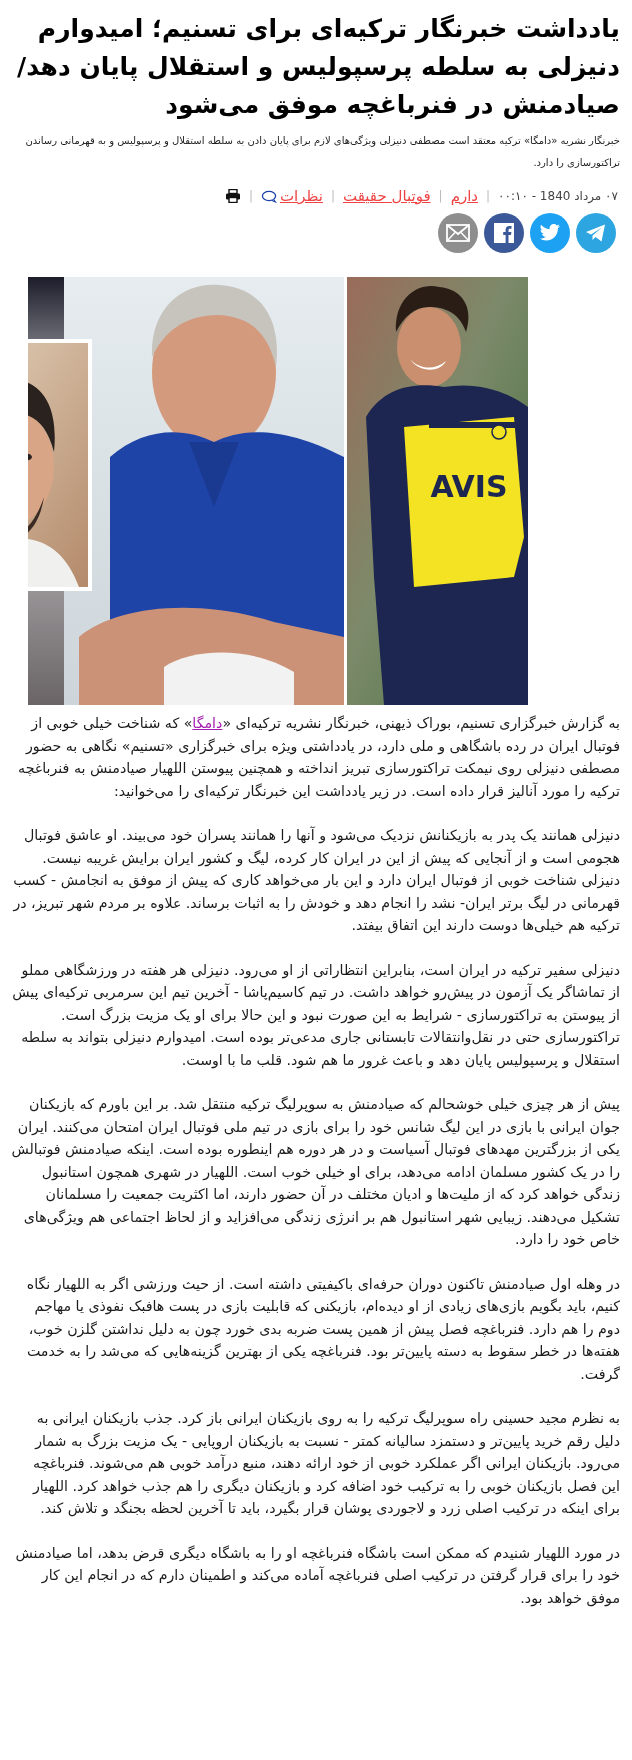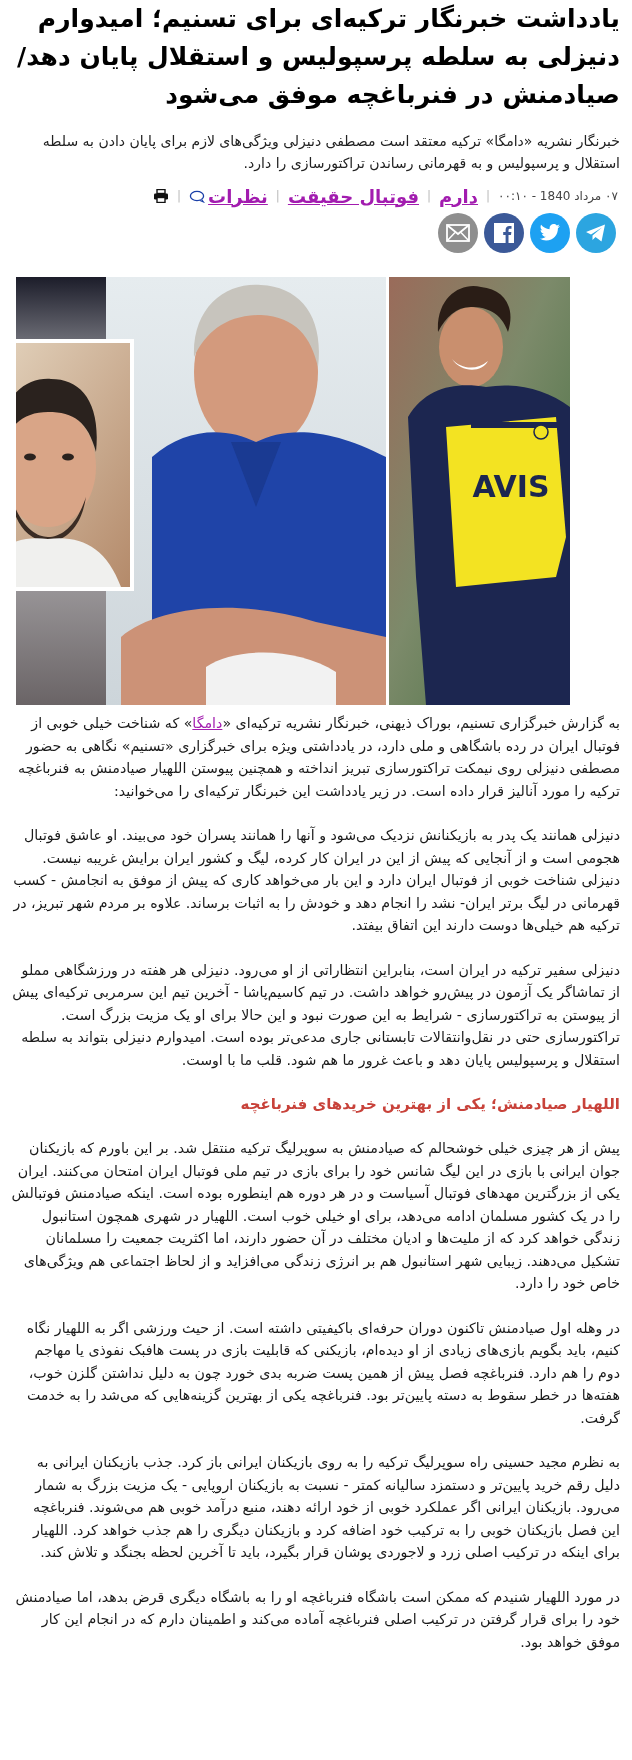--- a/index.html
+++ b/index.html
@@ -19,28 +19,28 @@
       position: relative;
       width: 632px;
       padding: 0 10px 0 10px;
     }
     .title {
       font-family: "DejaVu Sans", sans-serif;
       font-weight: bold;
       font-size: 25px;
       line-height: 38px;
       color: #000000;
-      padding-top: 0;
+      padding-top: 10px;
       padding-right: 2px;
       text-align: right;
       height: 122px;
       overflow: hidden;
     }
     .lead {
-      font-size: 14px;
+      font-size: 10px;
       line-height: 22px;
       color: #222222;
       text-align: right;
       padding-right: 2px;
       padding-top: 8px;
       height: 58px;
       overflow: hidden;
     }
     .meta {
       display: flex;
@@ -48,24 +48,24 @@
       align-items: center;
       gap: 8px;
       font-size: 12px;
       height: 24px;
       margin-top: 4px;
       color: #444;
       padding-right: 4px;
     }
     .meta .sep { color: #bbb; font-size: 12px; }
     .meta a {
-      color: #a21caf;
+      color: #ef4444;
       text-decoration: underline;
-      font-weight: bold;
-      font-size: 18px;
+      font-weight: normal;
+      font-size: 15px;
     }
     .meta .comment-link { display: flex; align-items: center; gap: 3px; }
     .share {
       display: flex;
       flex-direction: row;
       gap: 6px;
       padding-right: 6px;
       margin-top: 4px;
       height: 42px;
       align-items: center;
@@ -73,22 +73,22 @@
     .share-btn {
       width: 40px; height: 40px;
       border-radius: 50%;
       display: flex;
       align-items: center;
       justify-content: center;
     }
     .hero {
       position: absolute;
       top: 277px;
-      left: 16px;
-      width: 554px;
+      left: 28px;
+      width: 500px;
       height: 428px;
       overflow: hidden;
       background: #2a2a33;
     }
     .body-text {
       position: absolute;
       top: 712px;
       left: 10px;
       right: 12px;
       text-align: right;
@@ -221,19 +221,18 @@
   </svg>
 </div>
 
 <div class="body-text">
   <p><span>به گزارش خبرگزاری تسنیم، بوراک ذیهنی، خبرنگار نشریه ترکیه‌ای «</span><a href="#" class="inline-link">دامگا</a><span>» که شناخت خیلی خوبی از فوتبال ایران در رده باشگاهی و ملی دارد، در یادداشتی ویژه برای خبرگزاری «تسنیم» نگاهی به حضور مصطفی دنیزلی روی نیمکت تراکتورسازی تبریز انداخته و همچنین پیوستن اللهیار صیادمنش به فنرباغچه ترکیه را مورد آنالیز قرار داده است. در زیر یادداشت این خبرنگار ترکیه‌ای را می‌خوانید:</span></p>
 
 
   <p>دنیزلی همانند یک پدر به بازیکنانش نزدیک می‌شود و آنها را همانند پسران خود می‌بیند. او عاشق فوتبال هجومی است و از آنجایی که پیش از این در ایران کار کرده، لیگ و کشور ایران برایش غریبه نیست. دنیزلی شناخت خوبی از فوتبال ایران دارد و این بار می‌خواهد کاری که پیش از موفق به انجامش - کسب قهرمانی در لیگ برتر ایران- نشد را انجام دهد و خودش را به اثبات برساند. علاوه بر مردم شهر تبریز، در ترکیه هم خیلی‌ها دوست دارند این اتفاق بیفتد.</p>
   <p>دنیزلی سفیر ترکیه در ایران است، بنابراین انتظاراتی از او می‌رود. دنیزلی هر هفته در ورزشگاهی مملو از تماشاگر یک آزمون در پیش‌رو خواهد داشت. در تیم کاسیم‌پاشا - آخرین تیم این سرمربی ترکیه‌ای پیش از پیوستن به تراکتورسازی - شرایط به این صورت نبود و این حالا برای او یک مزیت بزرگ است. تراکتورسازی حتی در نقل‌وانتقالات تابستانی جاری مدعی‌تر بوده است. امیدوارم دنیزلی بتواند به سلطه استقلال و پرسپولیس پایان دهد و باعث غرور ما هم شود. قلب ما با اوست.</p>
 
-  <h2>اللهیار صیادمنش؛ یکی از بهترین خریدهای فنرباغچه</h2>
 
   <p>پیش از هر چیزی خیلی خوشحالم که صیادمنش به سوپرلیگ ترکیه منتقل شد. بر این باورم که بازیکنان جوان ایرانی با بازی در این لیگ شانس خود را برای بازی در تیم ملی فوتبال ایران امتحان می‌کنند. ایران یکی از بزرگترین مهدهای فوتبال آسیاست و در هر دوره هم اینطوره بوده است. اینکه صیادمنش فوتبالش را در یک کشور مسلمان ادامه می‌دهد، برای او خیلی خوب است. اللهیار در شهری همچون استانبول زندگی خواهد کرد که از ملیت‌ها و ادیان مختلف در آن حضور دارند، اما اکثریت جمعیت را مسلمانان تشکیل می‌دهند. زیبایی شهر استانبول هم بر انرژی زندگی می‌افزاید و از لحاظ اجتماعی هم ویژگی‌های خاص خود را دارد.</p>
   <p>در وهله اول صیادمنش تاکنون دوران حرفه‌ای باکیفیتی داشته است. از حیث ورزشی اگر به اللهیار نگاه کنیم، باید بگویم بازی‌های زیادی از او دیده‌ام، بازیکنی که قابلیت بازی در پست هافبک نفوذی یا مهاجم دوم را هم دارد. فنرباغچه فصل پیش از همین پست ضربه بدی خورد چون به دلیل نداشتن گلزن خوب، هفته‌ها در خطر سقوط به دسته پایین‌تر بود. فنرباغچه یکی از بهترین گزینه‌هایی که می‌شد را به خدمت گرفت.</p>
   <p>به نظرم مجید حسینی راه سوپرلیگ ترکیه را به روی بازیکنان ایرانی باز کرد. جذب بازیکنان ایرانی به دلیل رقم خرید پایین‌تر و دستمزد سالیانه کمتر - نسبت به بازیکنان اروپایی - یک مزیت بزرگ به شمار می‌رود. بازیکنان ایرانی اگر عملکرد خوبی از خود ارائه دهند، منبع درآمد خوبی هم می‌شوند. فنرباغچه این فصل بازیکنان خوبی را به ترکیب خود اضافه کرد و بازیکنان دیگری را هم جذب خواهد کرد. اللهیار برای اینکه در ترکیب اصلی زرد و لاجوردی پوشان قرار بگیرد، باید تا آخرین لحظه بجنگد و تلاش کند.</p>
   <p>در مورد اللهیار شنیدم که ممکن است باشگاه فنرباغچه او را به باشگاه دیگری قرض بدهد، اما صیادمنش خود را برای قرار گرفتن در ترکیب اصلی فنرباغچه آماده می‌کند و اطمینان دارم که در انجام این کار موفق خواهد بود.</p>
 </div>
 
 </body></html>

